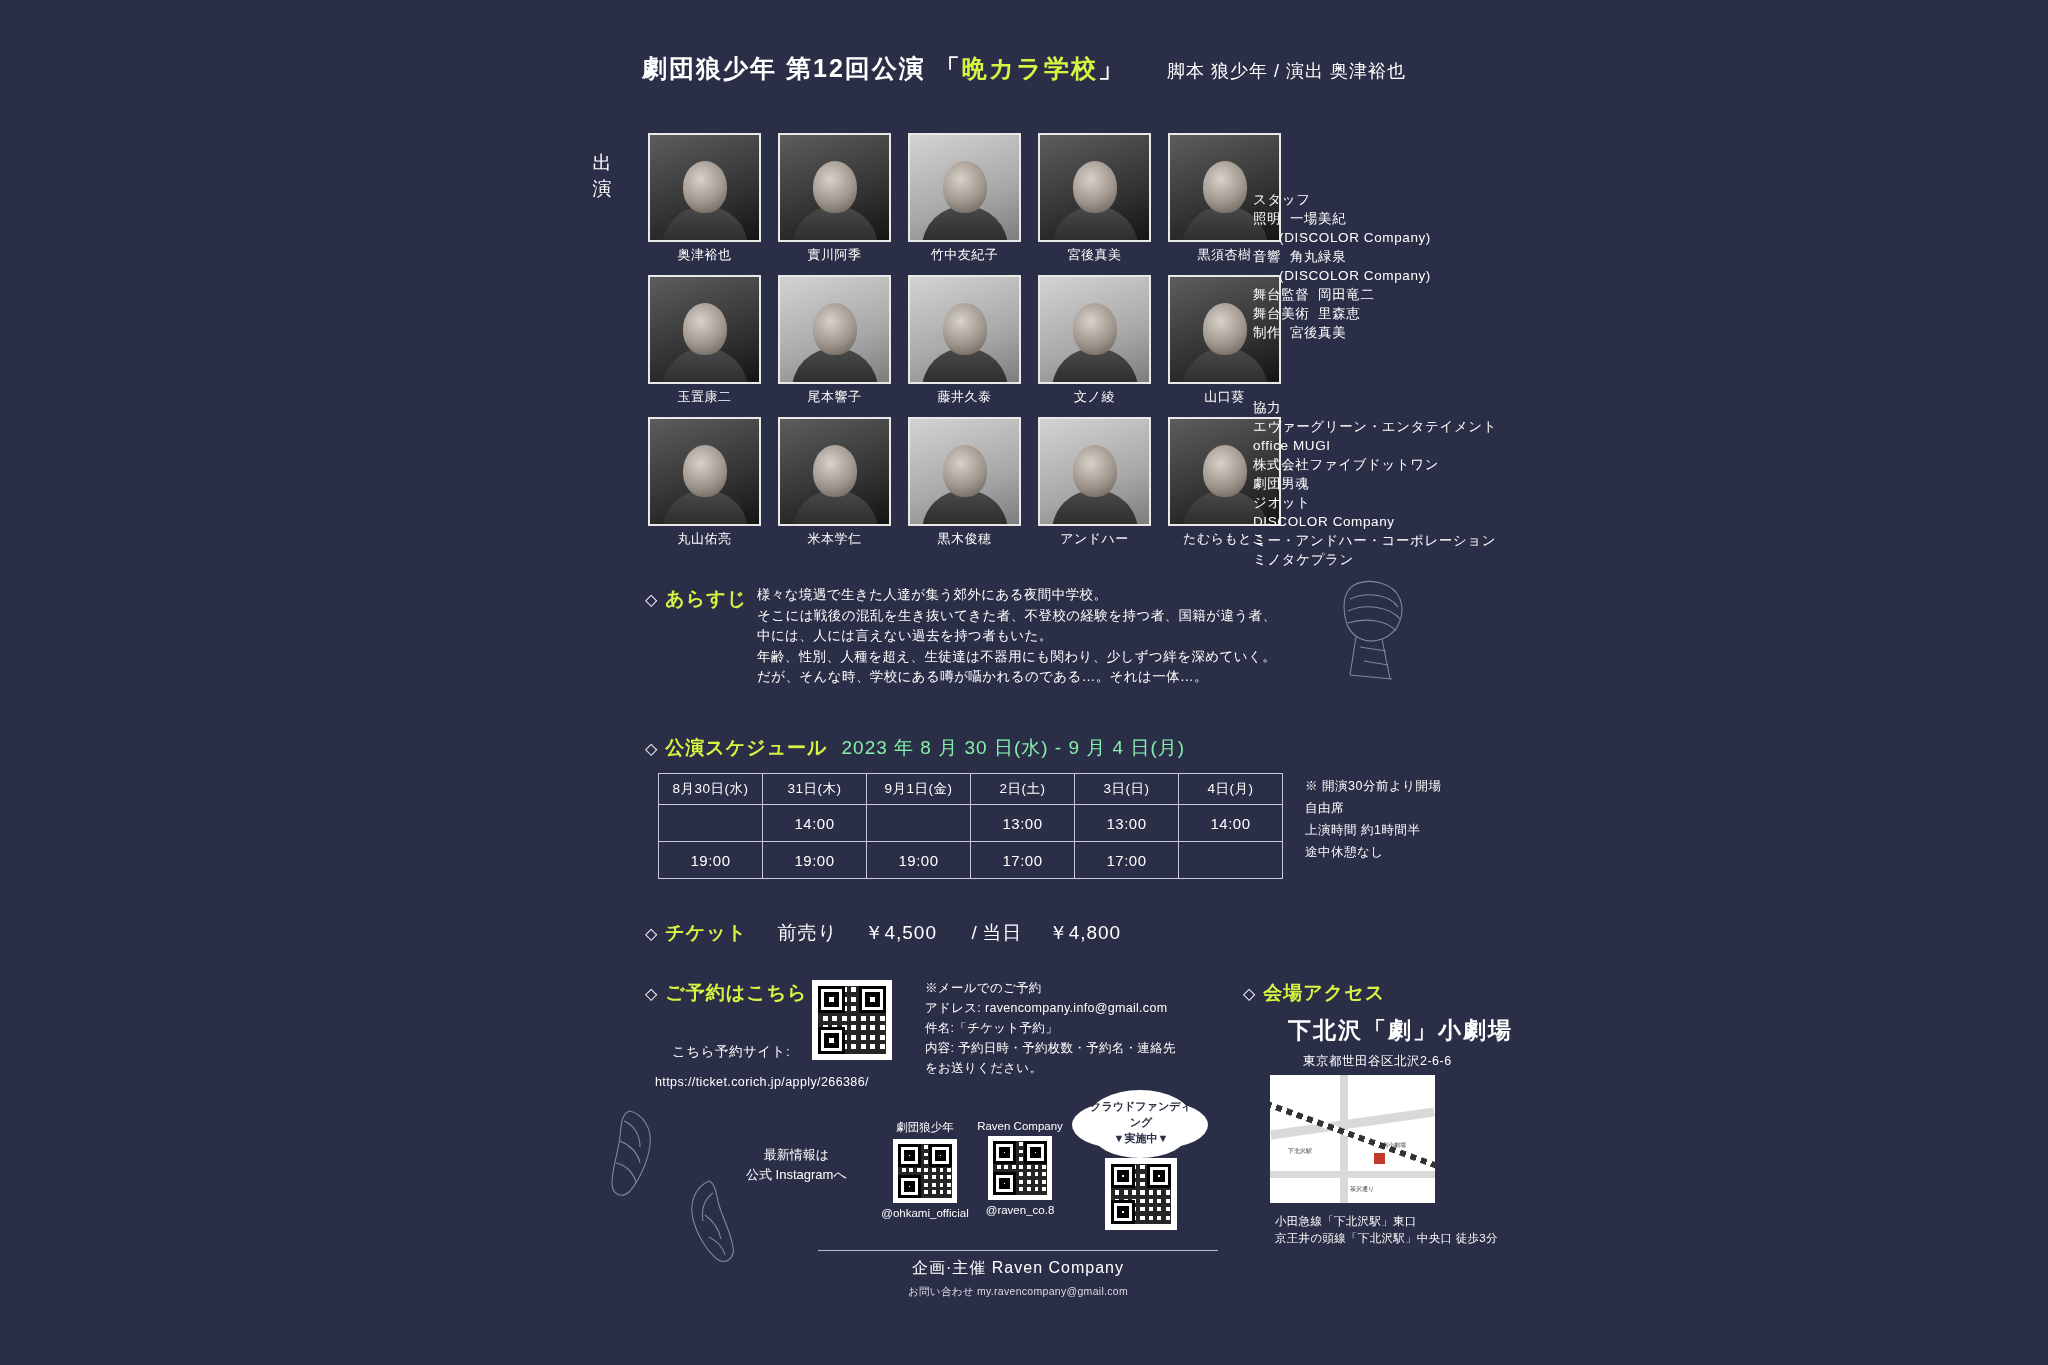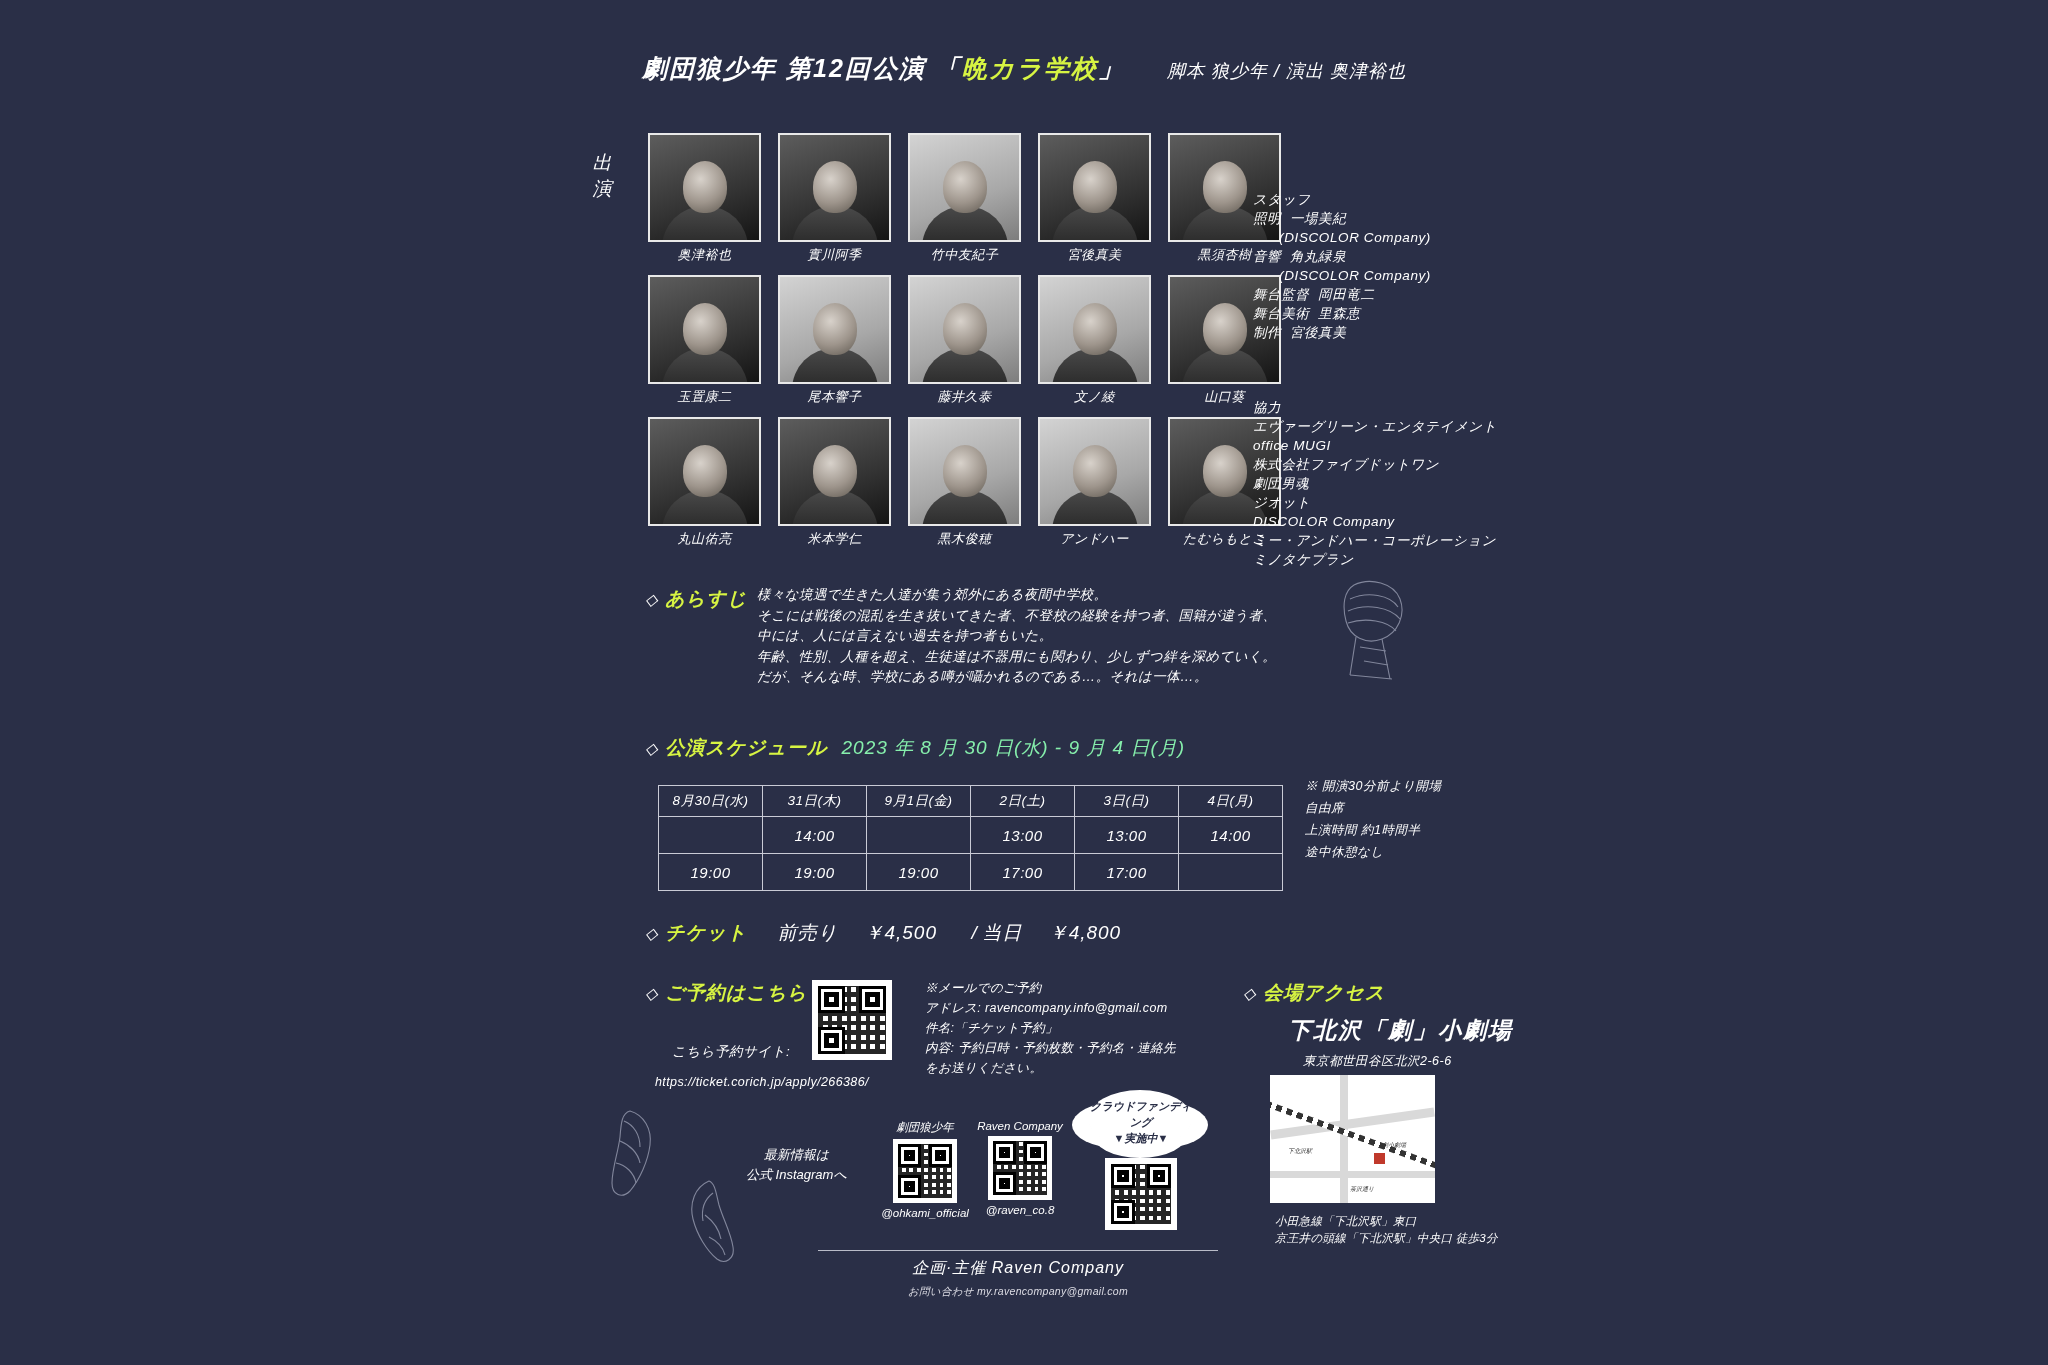--- a/index.html
+++ b/index.html
@@ -14,21 +14,20 @@
     overflow: hidden;
     font-family: "Liberation Sans", sans-serif;
     color: #ffffff;
   }
   .poster {
     position: absolute;
     left: 0; top: 0;
     width: 2048px;
     height: 1365px;
     background: #2a2f47;
-    font-style: italic;
   }
   
   .title-row {
     position: absolute;
     left: 0; top: 52px;
     width: 2048px;
     text-align: center;
     white-space: nowrap;
   }
   .title-main {
@@ -163,21 +162,20 @@
     color: #86efac;
     letter-spacing: 1px;
     margin-left: 14px;
   }
   .sched-table {
     position: absolute;
     left: 658px;
     top: 773px;
     border-collapse: collapse;
     font-size: 15px;
-    margin-top: 12px;
   }
   .sched-table td {
     border: 1px solid #c9cbd6;
     width: 101px;
     height: 34px;
     text-align: center;
     color: #ffffff;
     letter-spacing: 0.5px;
   }
   .sched-table td.hd {

